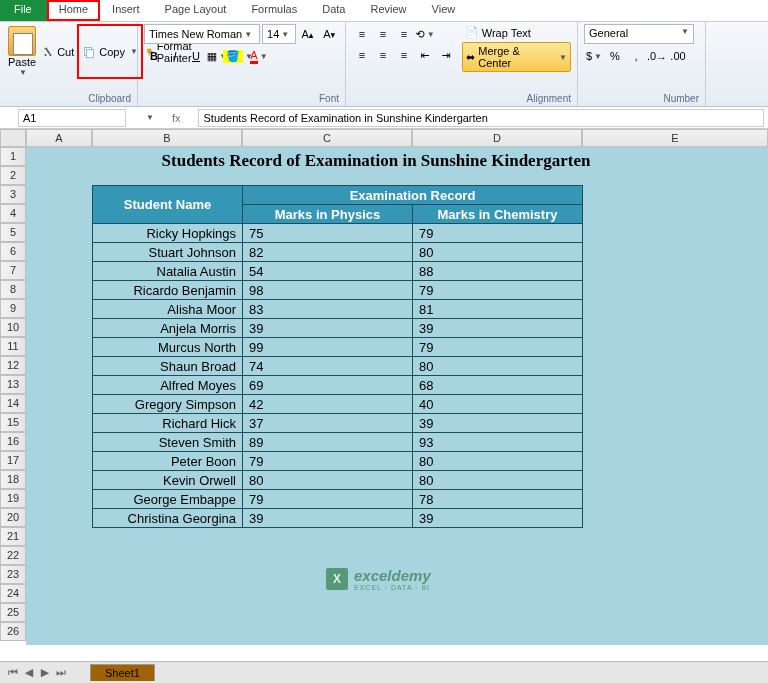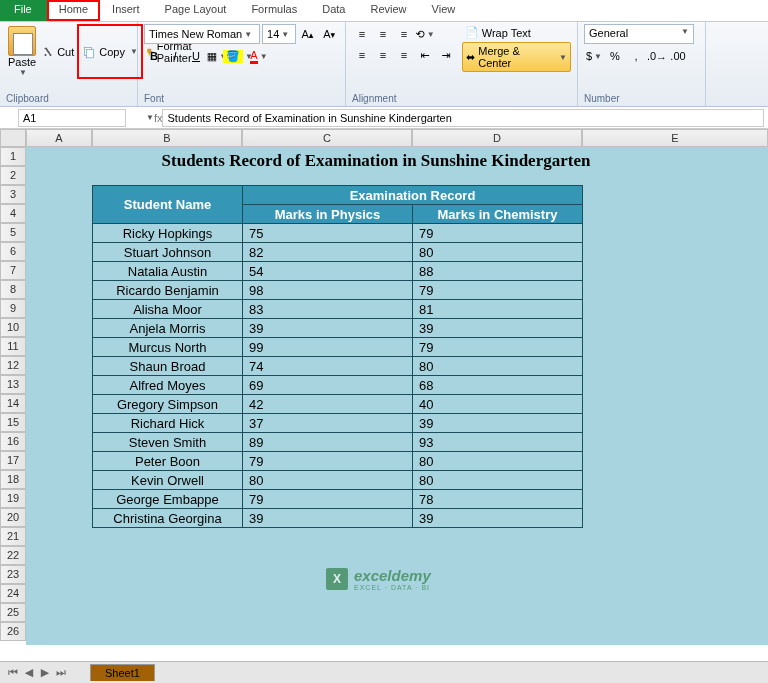--- a/index.html
+++ b/index.html
@@ -3,21 +3,21 @@
 <meta charset="utf-8">
 <style>
 *{margin:0;padding:0;box-sizing:border-box;font-family:'Segoe UI',Tahoma,sans-serif}
 body{background:#fff;width:768px;height:683px;overflow:hidden;position:relative;font-size:11px}
 .tabs{display:flex;height:22px;background:#fff;border-bottom:1px solid #ccc}
 .tab{padding:3px 12px;cursor:pointer;border-right:1px solid transparent;color:#444}
 .tab-file{background:#1a8e3f;color:#fff;padding:3px 14px}
 .tab-home{border:2px solid red;color:#444;padding:1px 10px}
 .ribbon{display:flex;height:85px;background:linear-gradient(#f6f8fb,#e6ecf3);border-bottom:1px solid #b5c4d9}
 .group{border-right:1px solid #c5d0de;padding:2px 6px 0 6px;display:flex;flex-direction:column;justify-content:space-between;position:relative}
-.group-label{text-align:left;font-size:10px;color:#5a6e8c;padding-bottom:2px}
+.group-label{text-align:right;font-size:10px;color:#5a6e8c;padding-bottom:2px}
 .clipboard-main{display:flex;gap:2px}
 .paste-btn{display:flex;flex-direction:column;align-items:center;width:40px;padding:2px}
 .paste-ico{width:28px;height:30px;background:linear-gradient(#f9d77e,#e8a335);border:1px solid #c98b2e;border-radius:2px;position:relative}
 .paste-ico::after{content:'';position:absolute;left:4px;top:6px;width:18px;height:20px;background:#fff;border:1px solid #888}
 .clip-items{display:flex;flex-direction:row;gap:1px}
 .clip-item{display:flex;align-items:center;gap:3px;padding:1px 2px}
 .copy-hl{border:2px solid red;padding:0 3px}
 .font-row{display:flex;align-items:center;gap:2px;margin-bottom:2px}
 .font-sel{border:1px solid #abc;background:#fff;padding:1px 4px;font-size:11px;height:20px;display:flex;align-items:center}
 .font-btns{display:flex;gap:1px}
@@ -25,35 +25,35 @@
 .align-grid{display:flex;flex-direction:column;gap:1px}
 .align-row{display:flex;gap:1px;align-items:center}
 .abtn{width:20px;height:20px;display:flex;align-items:center;justify-content:center}
 .wrap-merge{display:flex;flex-direction:column;gap:1px;margin-left:6px}
 .wm-btn{display:flex;align-items:center;gap:3px;padding:2px 3px;font-size:11px}
 .merge-hl{background:linear-gradient(#fde79a,#f8c94e);border:1px solid #d4a017;border-radius:2px}
 .num-sel{border:1px solid #abc;background:#fff;padding:2px 4px;width:110px;height:20px}
 .num-btns{display:flex;gap:1px;margin-top:2px}
 .namebox-row{display:flex;height:22px;border-bottom:1px solid #ccc;align-items:center;background:#fff}
 .namebox{width:108px;border:1px solid #ccc;padding:2px 4px;margin:0 18px;background:#fff}
-.fx-label{color:#777;margin:0 0}
+.fx-label{color:#777;margin:0 18px}
 .formula-bar{flex:1;padding:2px 4px;border:1px solid #ccc;background:#fff;margin-right:4px}
 .grid-area{position:relative;height:516px;overflow:hidden;background:#fff}
 .col-headers{display:flex;position:absolute;top:0;left:0;height:18px;background:linear-gradient(#f3f3f3,#e4e4e4)}
 .corner{width:26px;border:1px solid #c0c0c0;background:#e8e8e8}
 .ch{border:1px solid #c0c0c0;text-align:center;font-size:11px;color:#333;line-height:16px}
 .row-headers{position:absolute;left:0;top:18px;width:26px;background:linear-gradient(90deg,#f3f3f3,#e4e4e4)}
 .rh{height:19px;border:1px solid #c0c0c0;text-align:center;font-size:11px;color:#333;line-height:17px}
 .sheet{position:absolute;left:26px;top:18px;right:0;bottom:0}
 .bluebg{position:absolute;left:0;top:0;width:742px;height:498px;background:#a7d4de}
 .title-cell{position:absolute;left:0;top:0;width:700px;height:28px;display:flex;align-items:center;justify-content:center;font-family:'Times New Roman',serif;font-weight:bold;font-size:17px}
 .data-table{position:absolute;left:66px;top:38px;border-collapse:collapse;font-family:'Times New Roman',serif;font-size:13px}
 .data-table th,.data-table td{border:1px solid #1a4e5a;padding:1px 6px;height:19px}
 .th-top{background:#3596b5;color:#fff;font-weight:bold;text-align:center}
-.td-name{width:150px;text-align:center;background:#a7d4de}
+.td-name{width:150px;text-align:right;background:#a7d4de}
 .td-num{width:170px;background:#a7d4de}
 .watermark{position:absolute;left:300px;top:420px;display:flex;align-items:center;gap:6px;opacity:.65}
 .wm-logo{width:22px;height:22px;background:#2a7a3f;border-radius:2px;display:flex;align-items:center;justify-content:center;color:#fff;font-weight:bold;font-size:12px}
 .wm-text{color:#2a7a3f;font-style:italic;font-weight:bold;font-size:15px}
 .wm-sub{font-size:7px;color:#2a7a3f;letter-spacing:1px}
 .sheet-tabs{position:absolute;bottom:0;left:0;right:0;height:22px;display:flex;align-items:center;background:#e6e6e6;border-top:1px solid #bbb}
 .nav-arrows{display:flex;gap:2px;padding:0 6px}
 .nav-btn{width:14px;height:14px;display:flex;align-items:center;justify-content:center;color:#666}
 .stab{background:#a16207;border:1px solid #999;border-bottom:none;padding:2px 14px;font-size:11px;border-radius:0 0 0 0;margin-left:16px}
 .scissors{width:12px;height:12px;color:#555}

